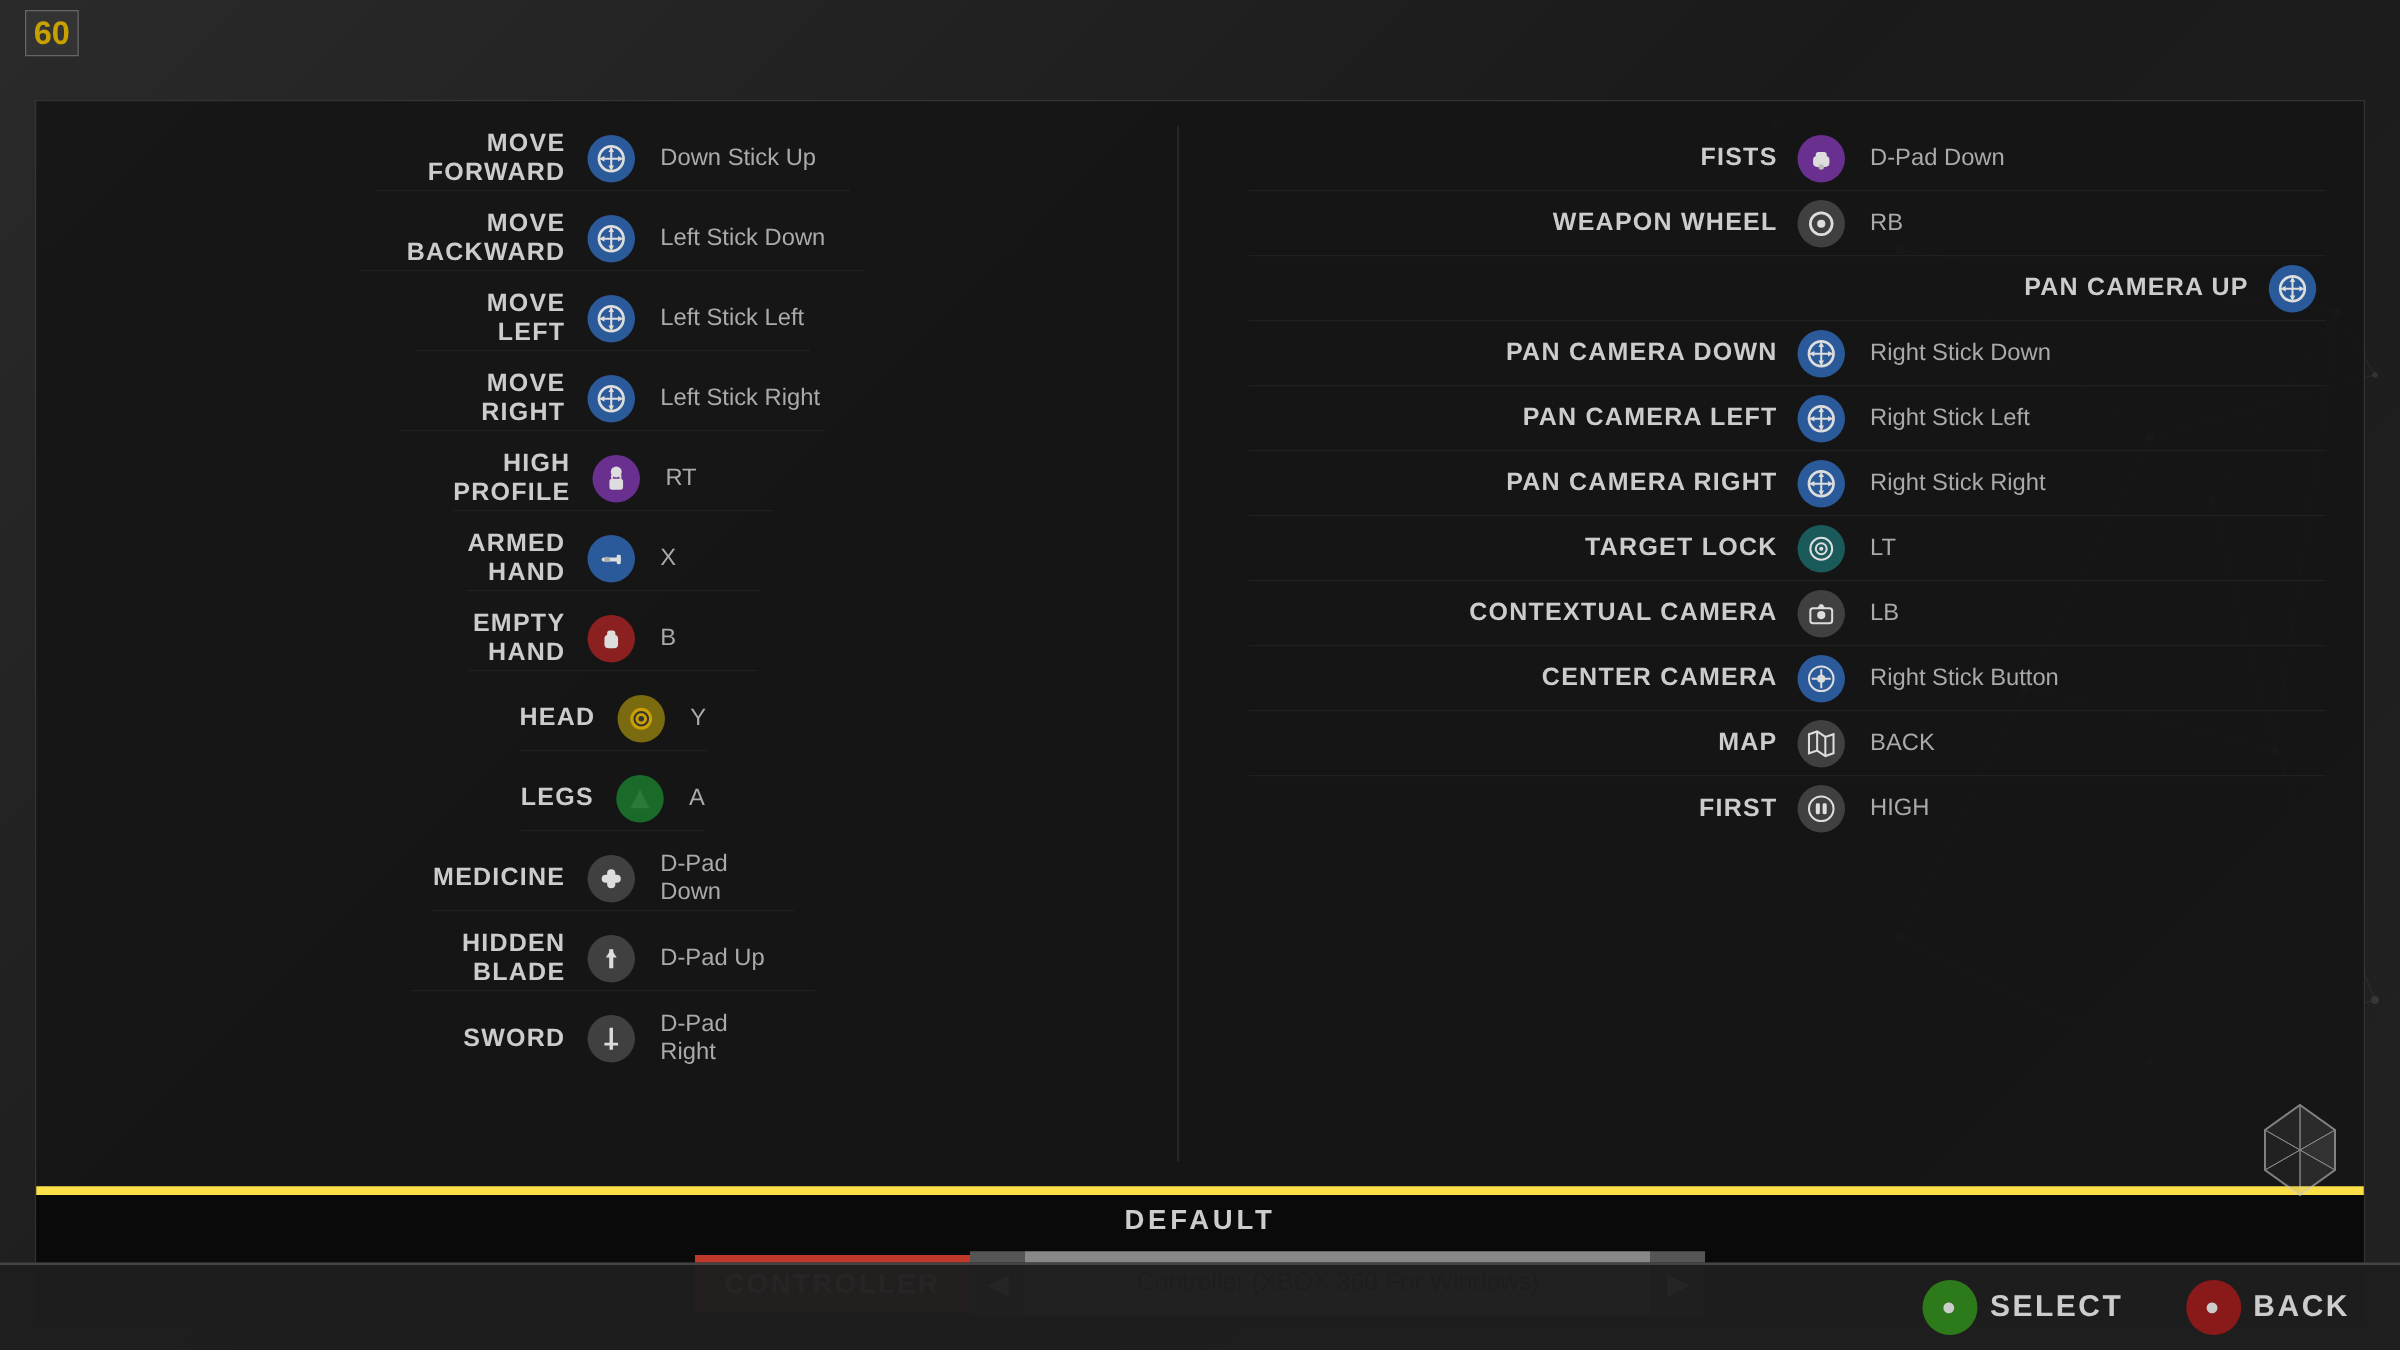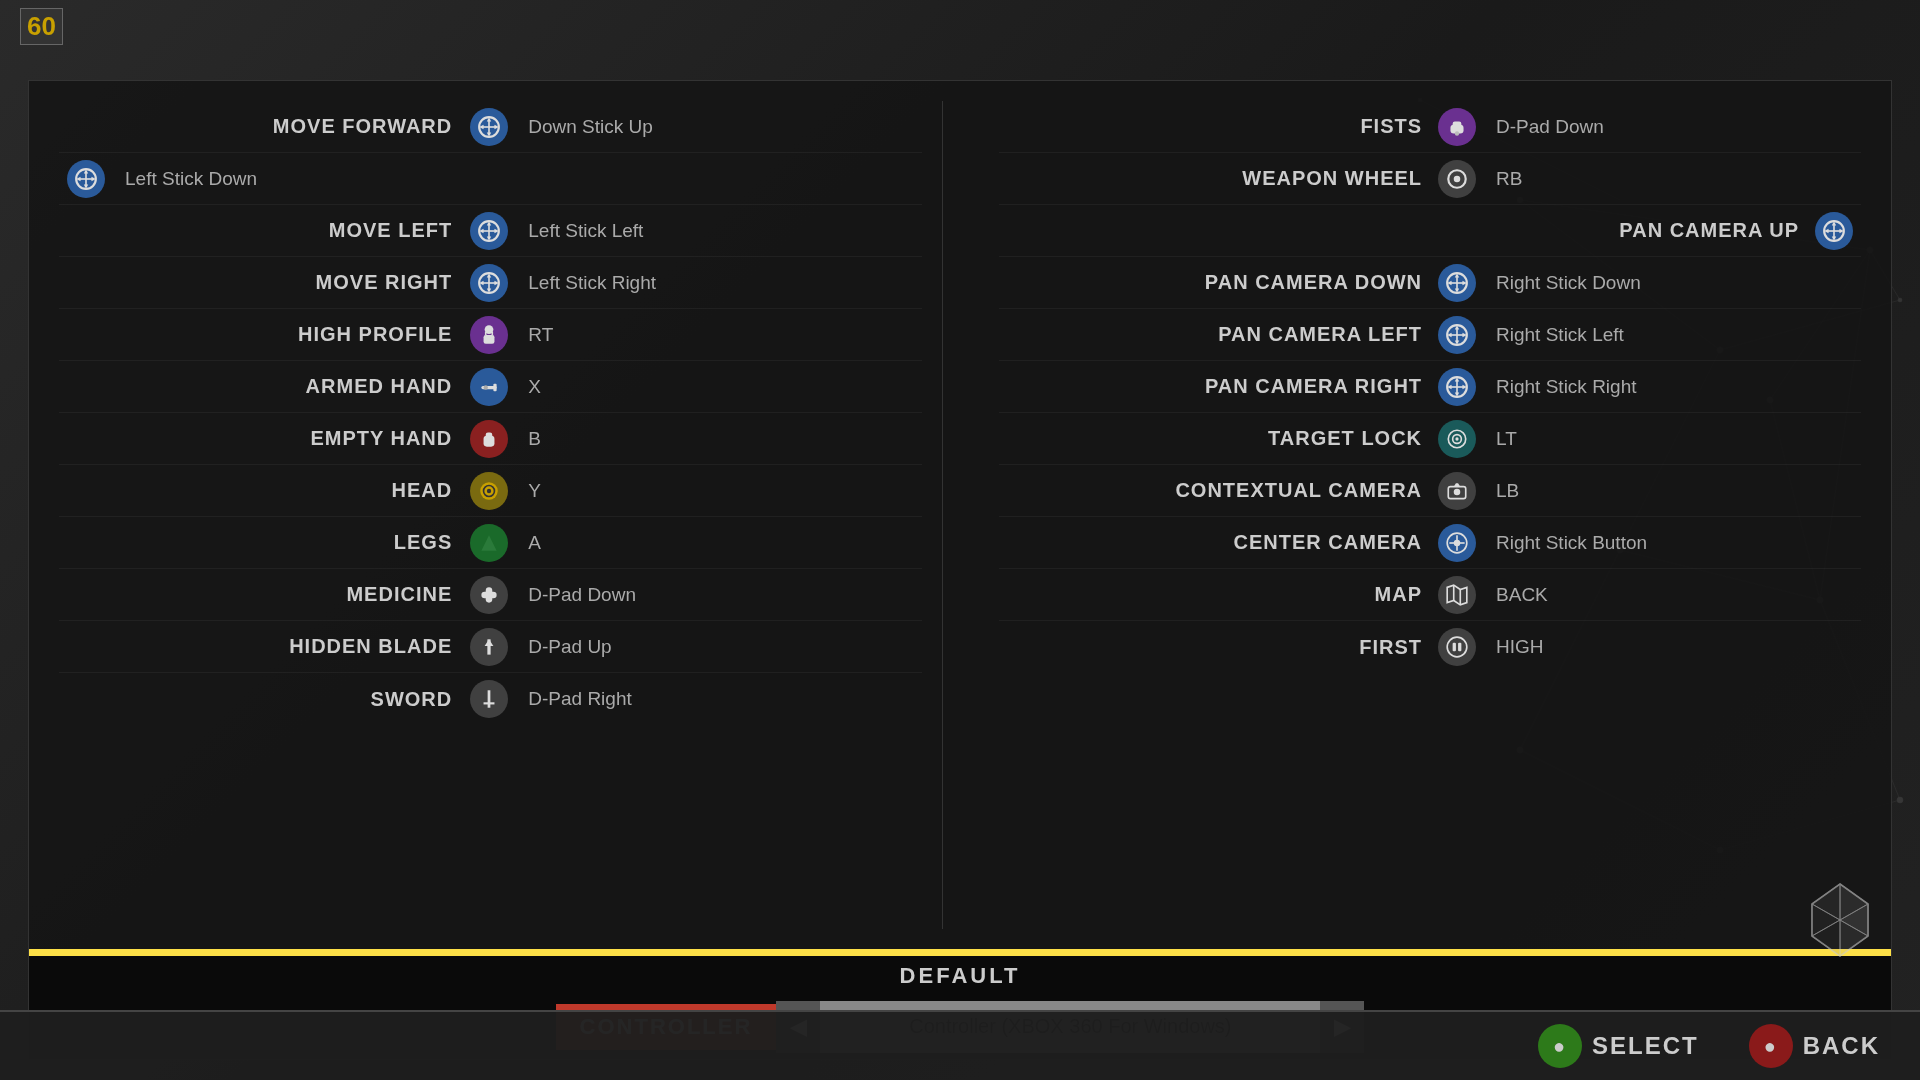--- a/index.html
+++ b/index.html
@@ -49,23 +49,24 @@
       display: flex;
       height: calc(100% - 110px);
       padding: 20px 30px;
     }
 
     
     .left-col {
       flex: 1;
       display: flex;
       flex-direction: column;
-      gap: 0;
+      gap: 12px;
       padding-right: 20px;
       border-right: 1px solid #333;
+      align-items: center;
     }
 
     
     .right-col {
       flex: 1;
       display: flex;
       flex-direction: column;
       gap: 0;
       padding-left: 20px;
       margin-left: 36px;
@@ -311,20 +312,21 @@
                 <polygon points="11,2 9,6 13,6" fill="#ddd"></polygon>
                 <polygon points="11,20 9,16 13,16" fill="#ddd"></polygon>
                 <polygon points="2,11 6,9 6,13" fill="#ddd"></polygon>
                 <polygon points="20,11 16,9 16,13" fill="#ddd"></polygon>
               </svg>
             </svg>
     </div>
     <div class="action-key">Down Stick Up</div>
   </div>
         <div class="binding-row">
+    <div class="action-name">MOVE BACKWARD</div>
     <div class="action-icon" style="background:#2a5a9a;">
       <svg width="24" height="24" viewBox="0 0 22 22">
               <svg width="22" height="22" viewBox="0 0 22 22">
                 <circle cx="11" cy="11" r="9" fill="none" stroke="#ddd" stroke-width="2"></circle>
                 <line x1="11" y1="4" x2="11" y2="18" stroke="#ddd" stroke-width="1.5"></line>
                 <line x1="4" y1="11" x2="18" y2="11" stroke="#ddd" stroke-width="1.5"></line>
                 <polygon points="11,2 9,6 13,6" fill="#ddd"></polygon>
                 <polygon points="11,20 9,16 13,16" fill="#ddd"></polygon>
                 <polygon points="2,11 6,9 6,13" fill="#ddd"></polygon>
                 <polygon points="20,11 16,9 16,13" fill="#ddd"></polygon>

